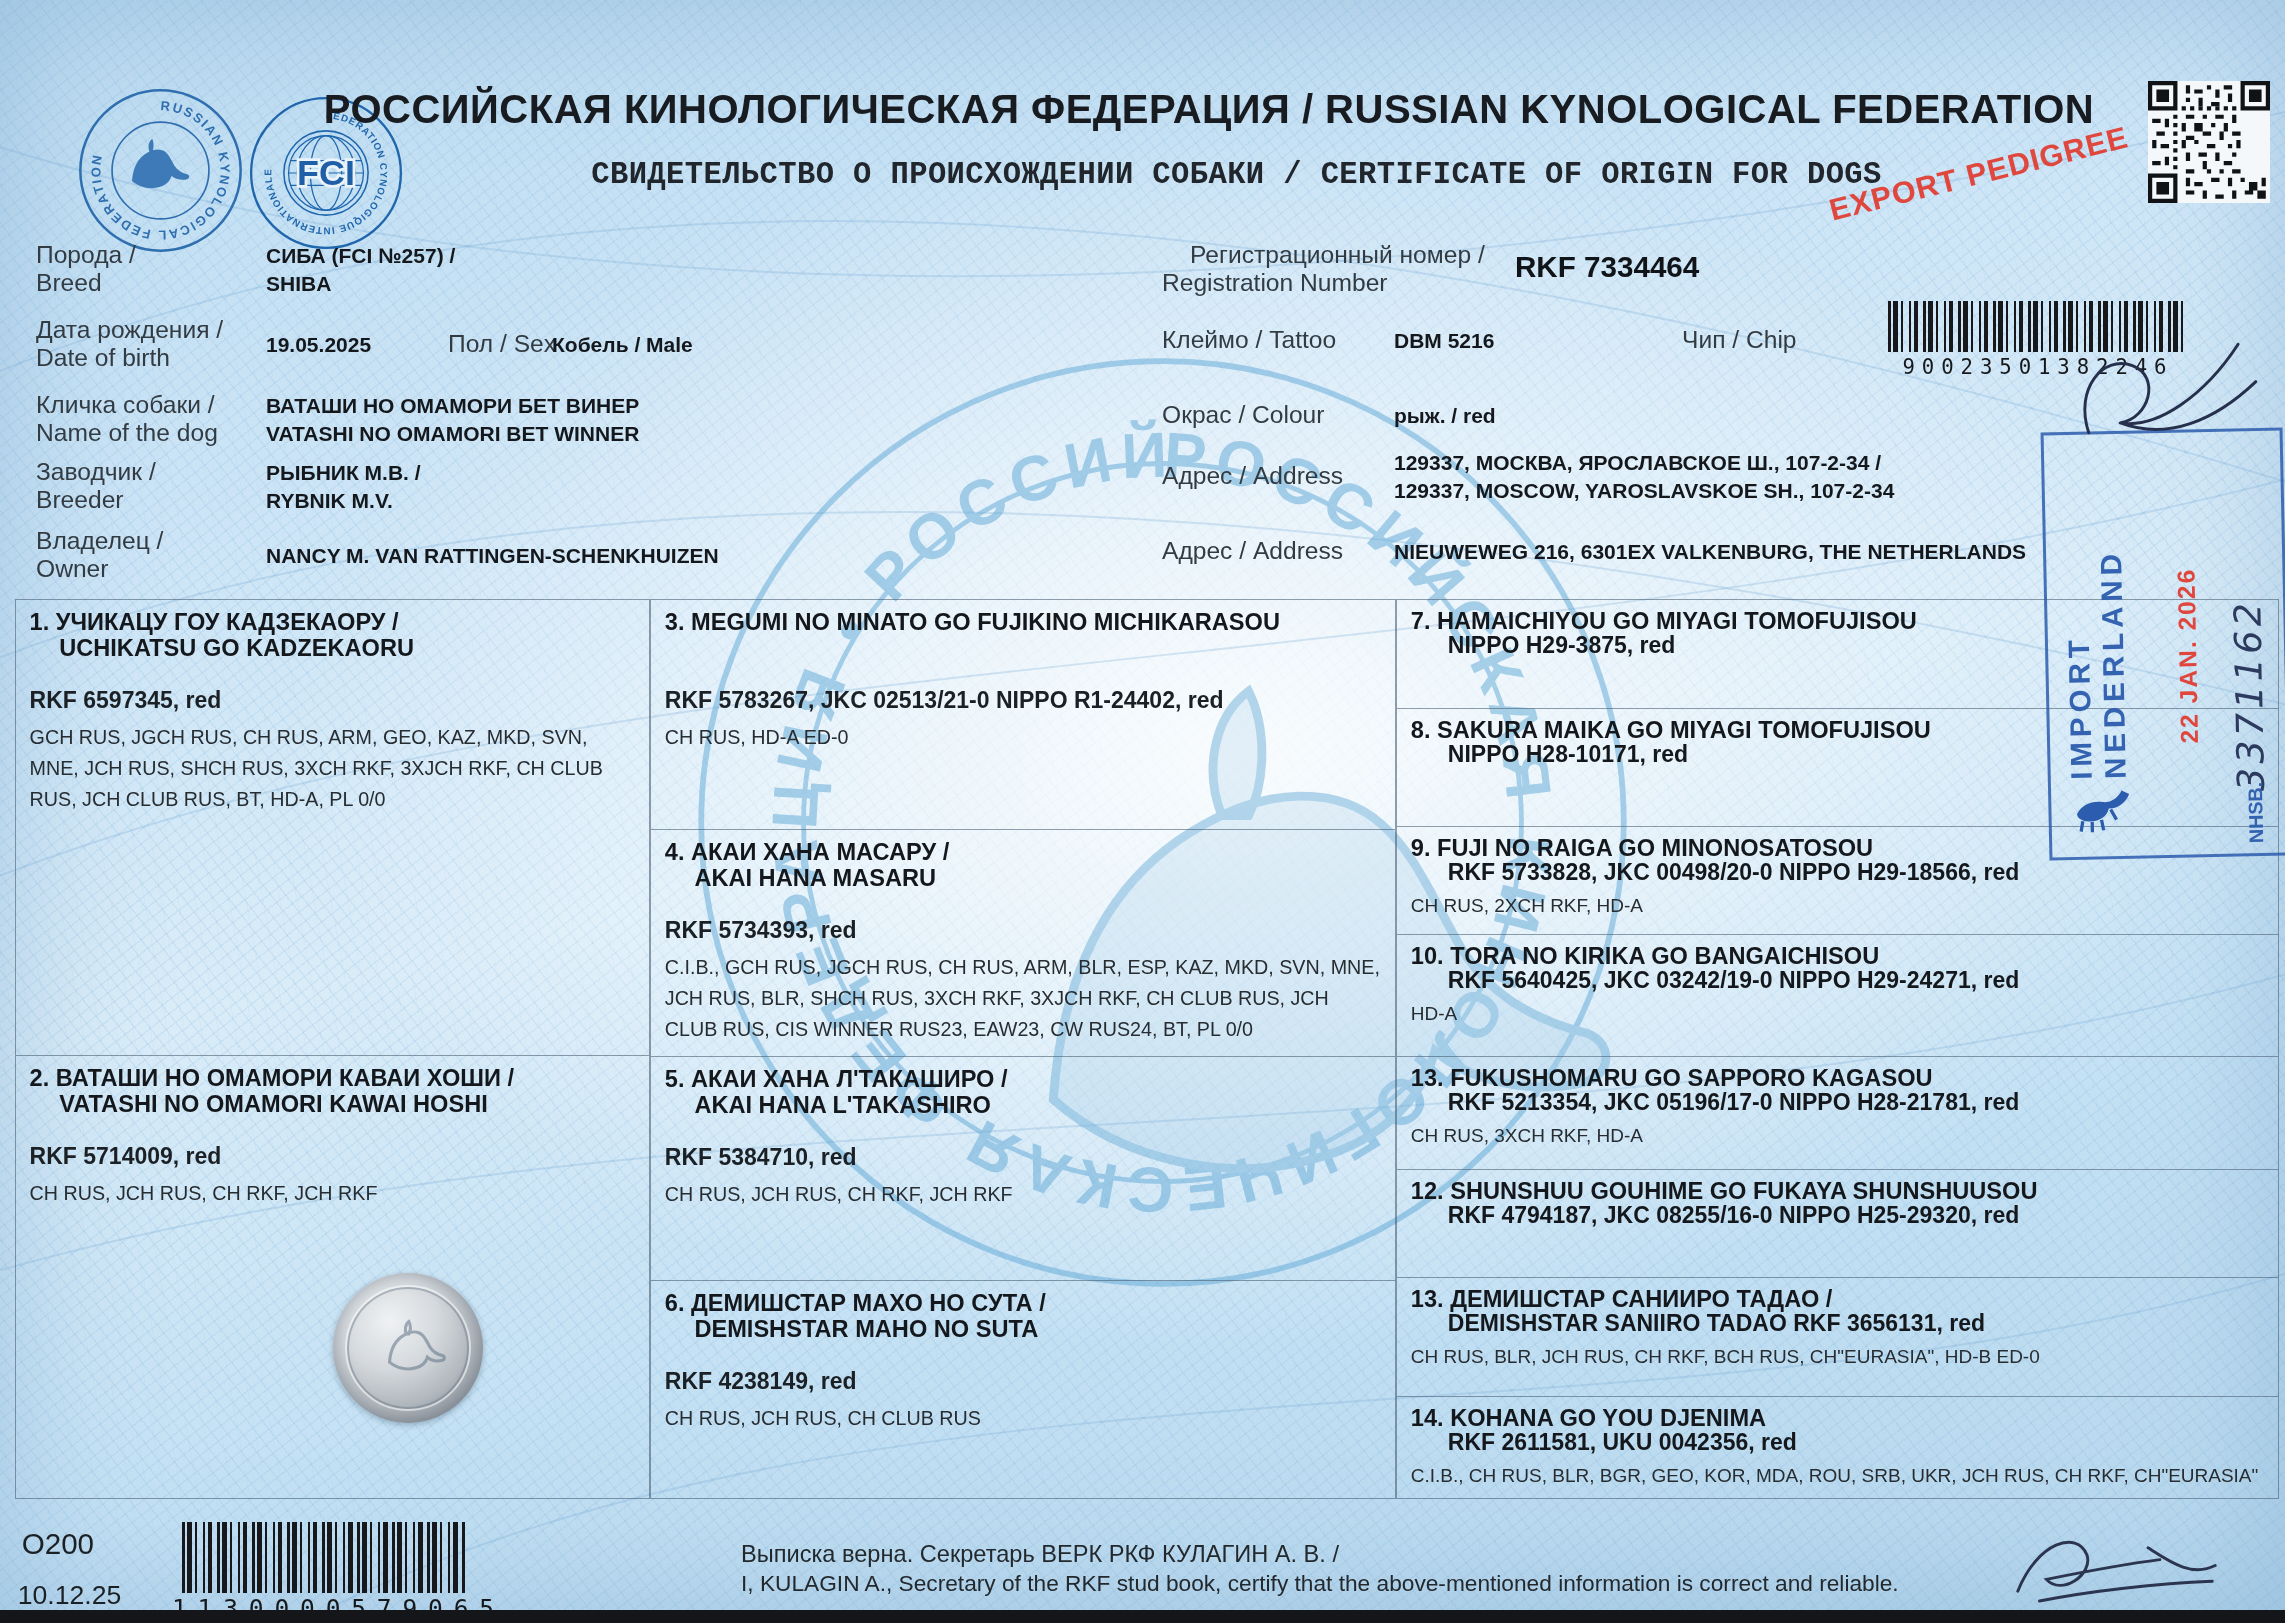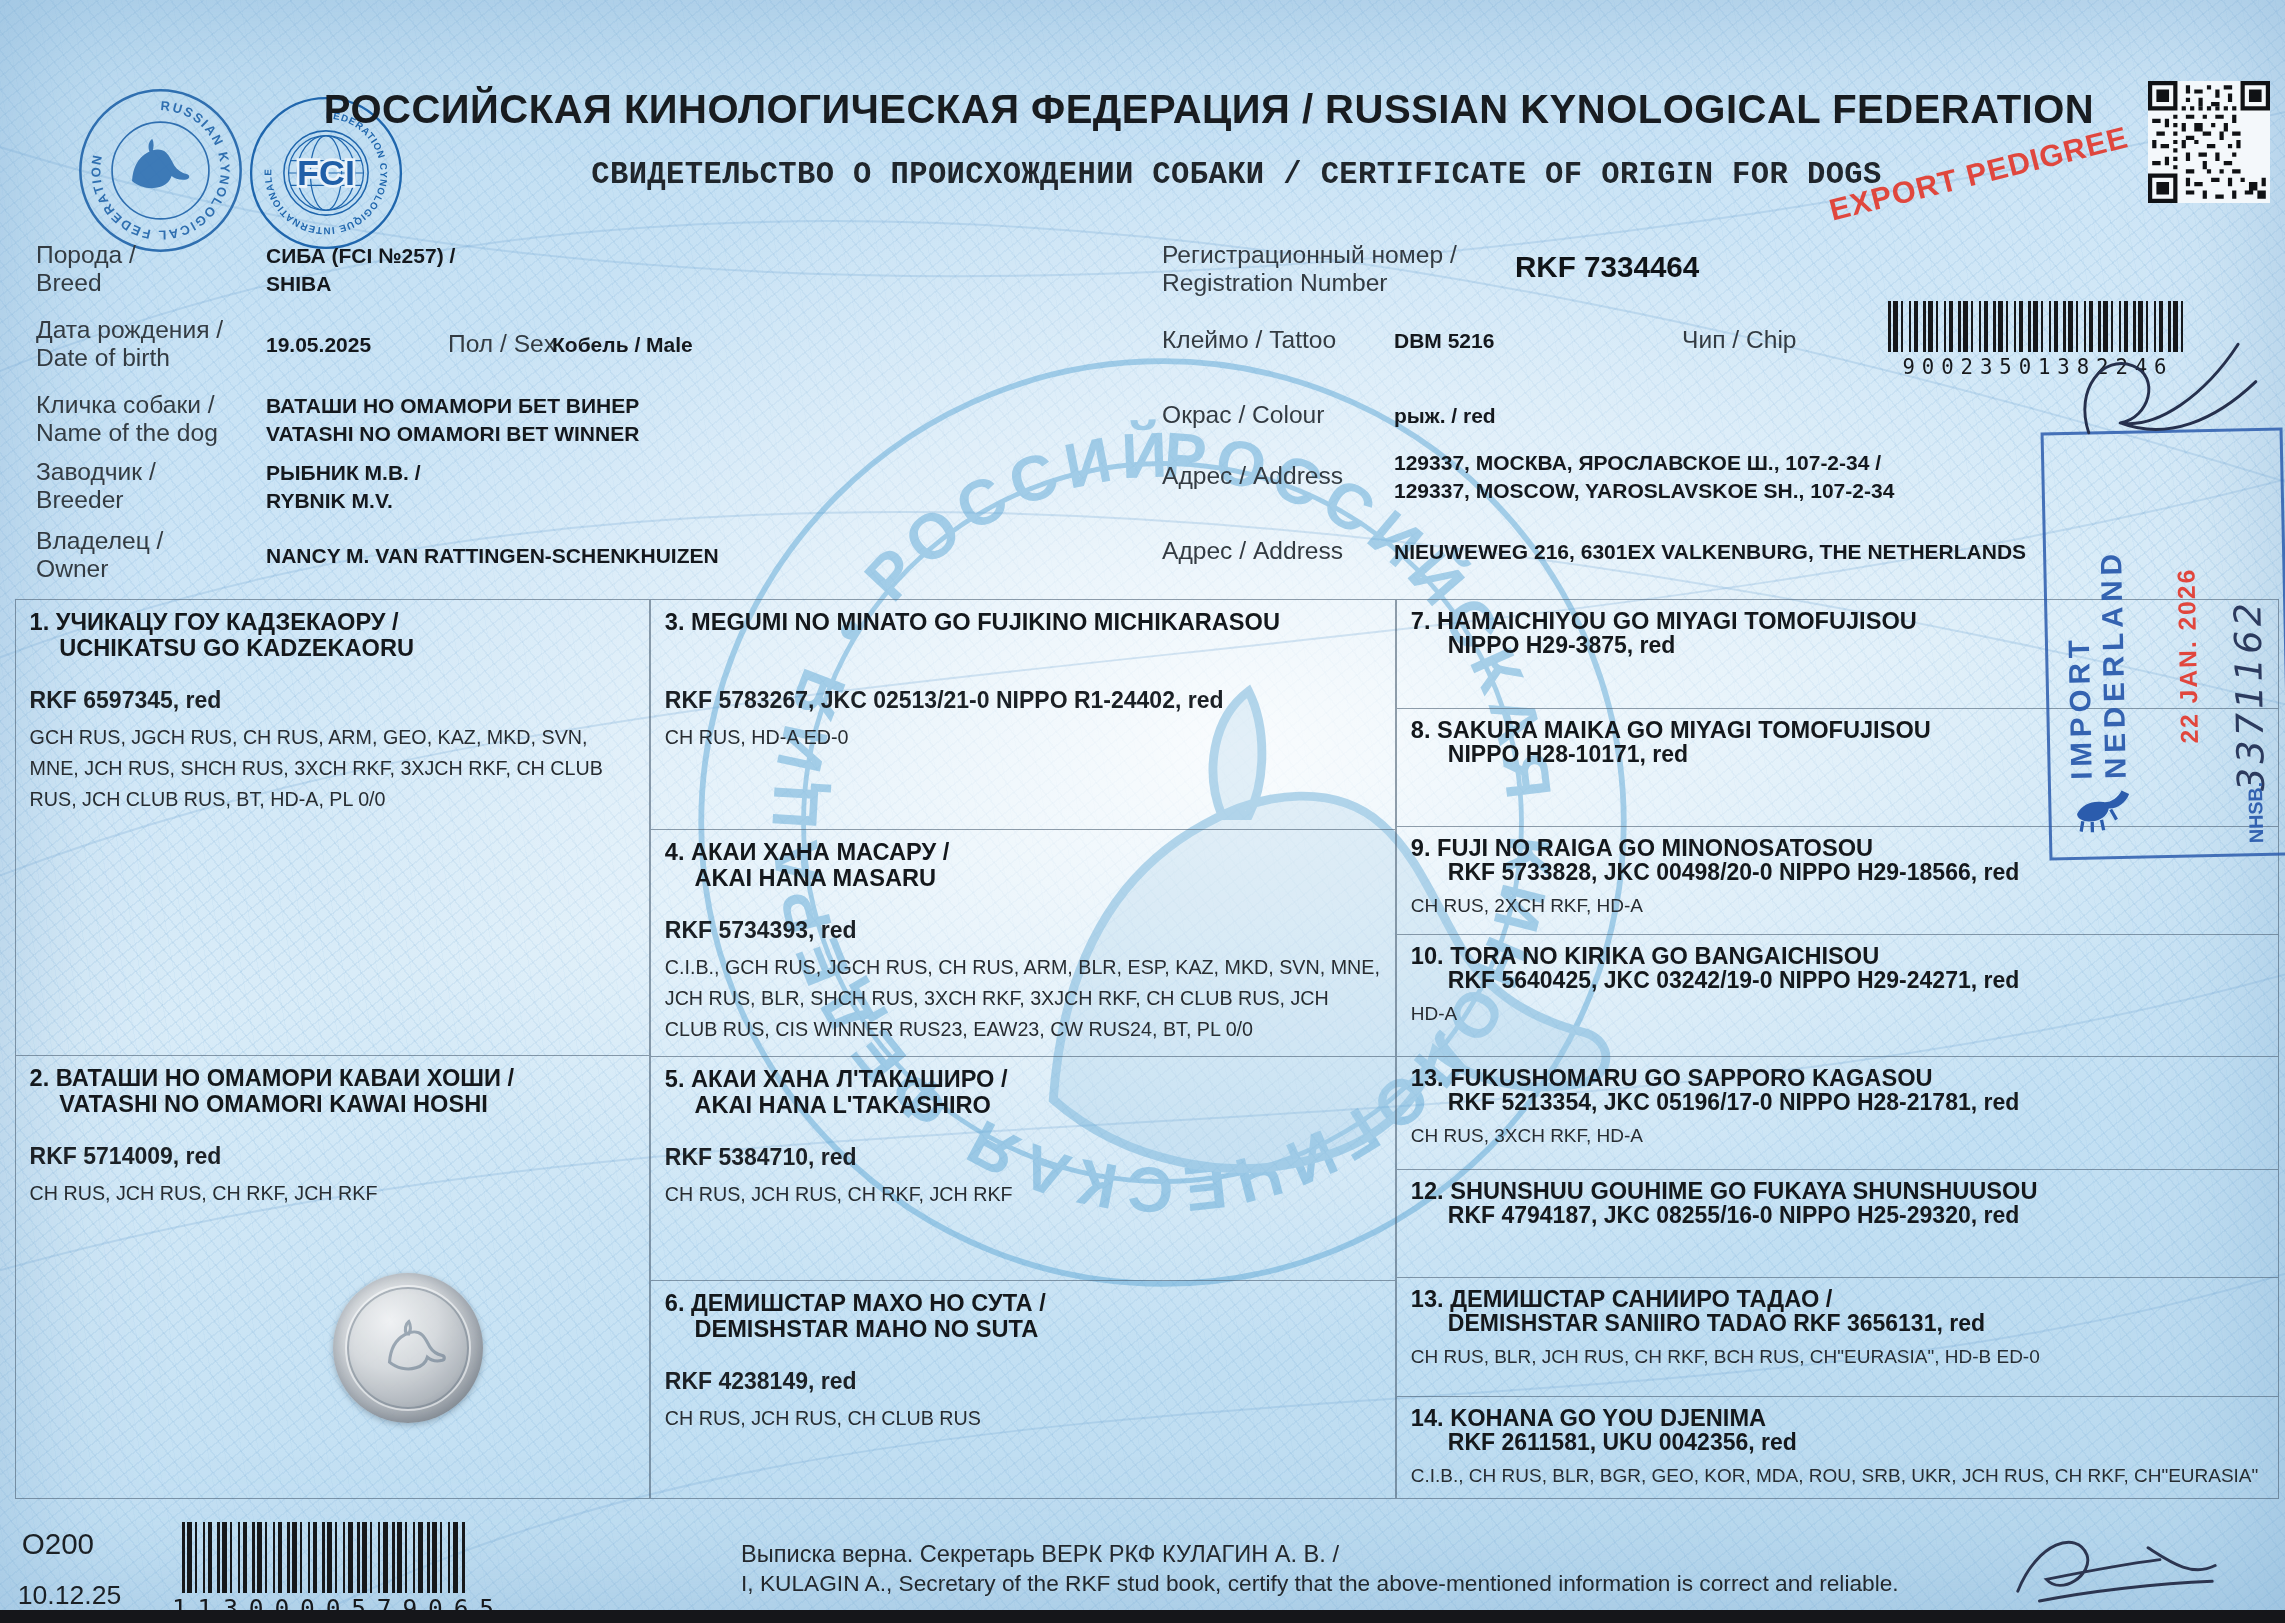--- a/index.html
+++ b/index.html
@@ -139,21 +139,21 @@
 
   <div class="abs lbl content" style="left:36px;top:459px">Заводчик /</div>
   <div class="abs lbl content" style="left:36px;top:487px">Breeder</div>
   <div class="abs val content" style="left:266px;top:459px">РЫБНИК М.В. /</div>
   <div class="abs val content" style="left:266px;top:487px">RYBNIK M.V.</div>
 
   <div class="abs lbl content" style="left:36px;top:528px">Владелец /</div>
   <div class="abs lbl content" style="left:36px;top:556px">Owner</div>
   <div class="abs val content" style="left:266px;top:542px">NANCY M. VAN RATTINGEN-SCHENKHUIZEN</div>
 
-  <div class="abs lbl content" style="left:1162px;top:242px">Регистрационный номер /</div>
+  <div class="abs lbl content" style="left:1190px;top:242px">Регистрационный номер /</div>
   <div class="abs lbl content" style="left:1162px;top:270px">Registration Number</div>
   <div class="abs regval content" style="left:1515px;top:250px">RKF 7334464</div>
 
   <div class="abs lbl content" style="left:1162px;top:327px">Клеймо / Tattoo</div>
   <div class="abs val content" style="left:1394px;top:327px">DBM 5216</div>
   <div class="abs lbl content" style="left:1682px;top:327px">Чип / Chip</div>
   <div class="abs bars content" style="left:1888px;top:301px;width:298px;height:51px"></div>
   <div class="abs bc-digits content" style="left:1879px;top:355px;width:318px;text-align:center;font-size:20.7px;letter-spacing:6.9px">90023501382246</div>
 
   <div class="abs lbl content" style="left:1162px;top:402px">Окрас / Colour</div>

